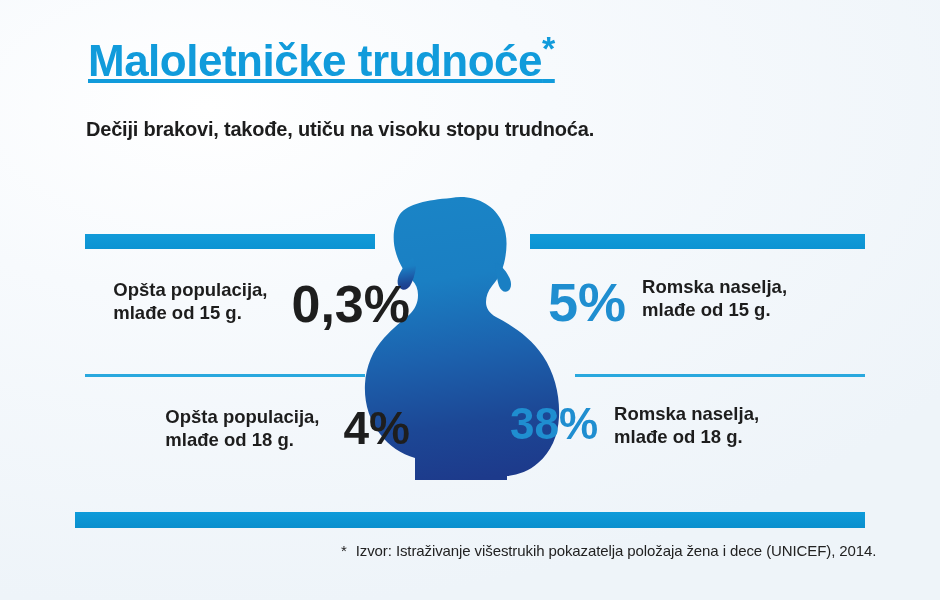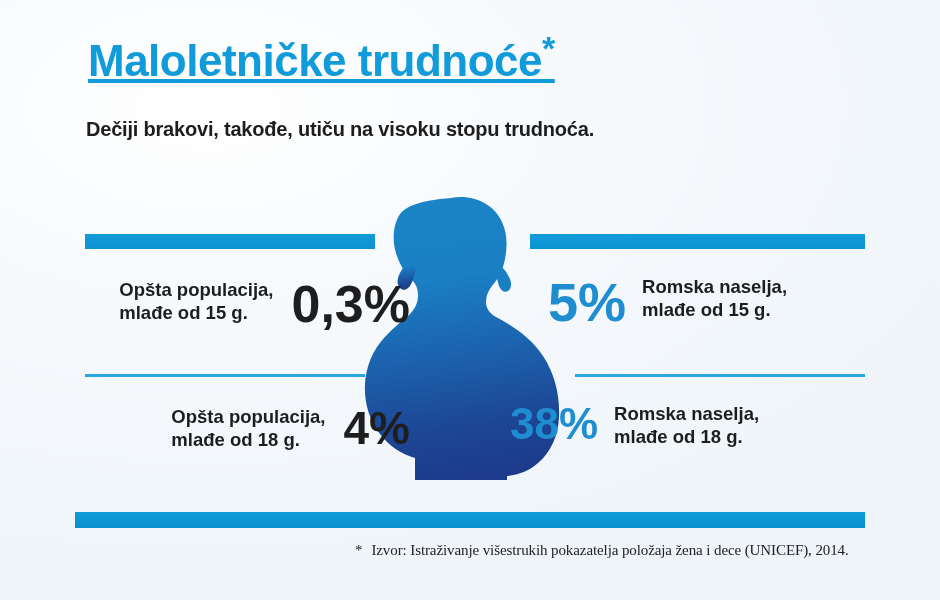--- a/index.html
+++ b/index.html
@@ -89,48 +89,47 @@
   }
   .stat .value {
     font-weight: bold;
     white-space: nowrap;
     line-height: 1;
   }
 
   
   .stat.left { justify-content: flex-end; }
   .stat.left .label { text-align: left; }
-  .stat.left .value { margin-left: 18px; color: #1e1e1e; }
+  .stat.left .value { margin-left: 24px; color: #1e1e1e; }
 
   
   .stat.right .label { text-align: left; margin-left: 16px; }
   .stat.right .value { color: #1F8ED0; }
 
   #stat-gp-15 { left: 85px;  top: 278px; width: 325px; }
   #stat-gp-15 .value { font-size: 52px; }
 
   #stat-rn-15 { left: 548px; top: 275px; width: 330px; }
   #stat-rn-15 .value { font-size: 54px; }
 
   #stat-gp-18 { left: 85px;  top: 405px; width: 325px; }
   #stat-gp-18 .value { font-size: 46px; }
 
   #stat-rn-18 { left: 510px; top: 402px; width: 370px; }
   #stat-rn-18 .value { font-size: 44px; }
 
   
   .footnote {
     position: absolute;
-    left: 355px;
+    left: 341px;
     top: 542px;
     font-size: 15px;
     color: #222;
     white-space: nowrap;
     letter-spacing: -0.1px;
-    font-family: Liberation Serif, serif;
   }
   .footnote .fn-star { margin-right: 9px; }
 
   
   #silhouette {
     position: absolute;
     left: 355px;
     top: 196px;
     width: 220px;
     height: 285px;

